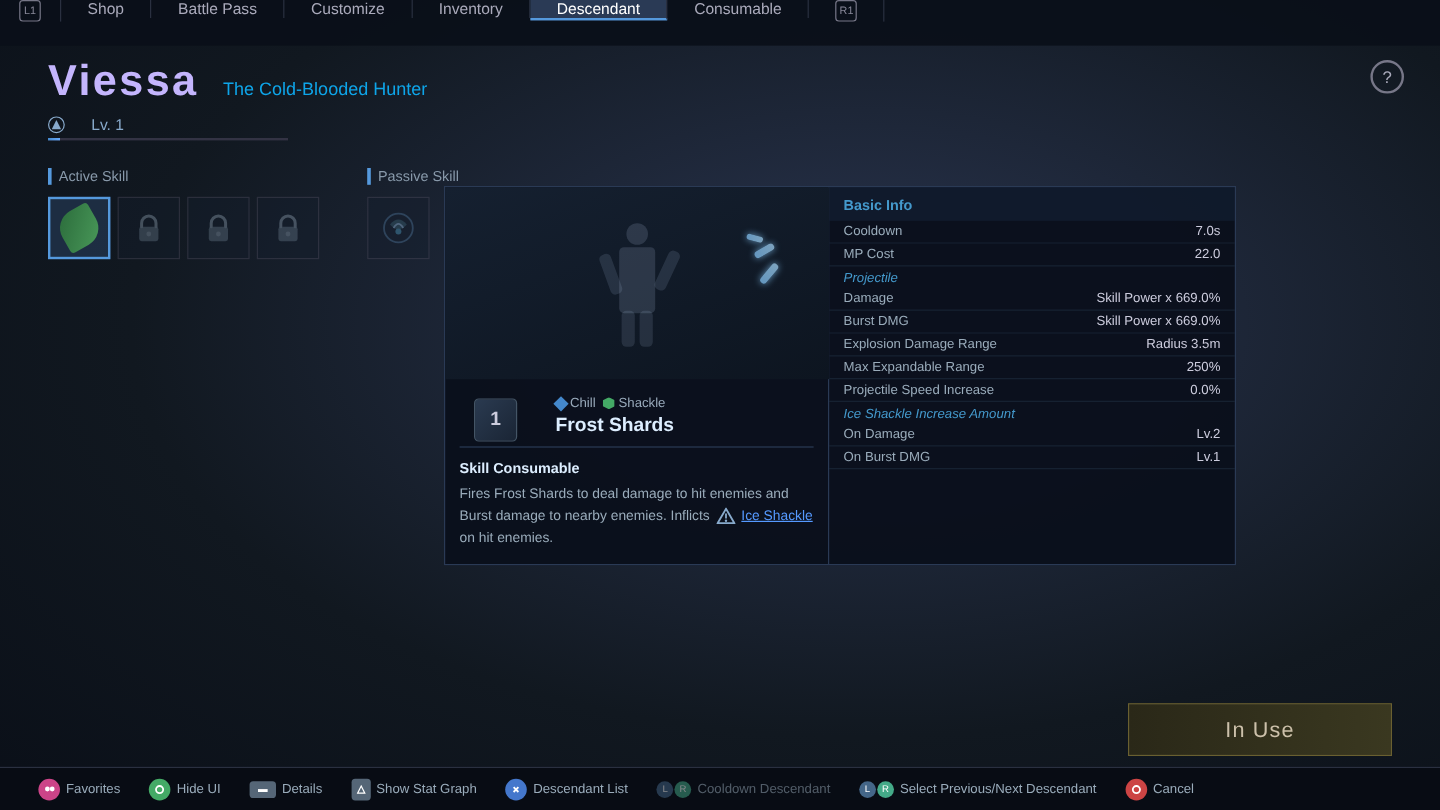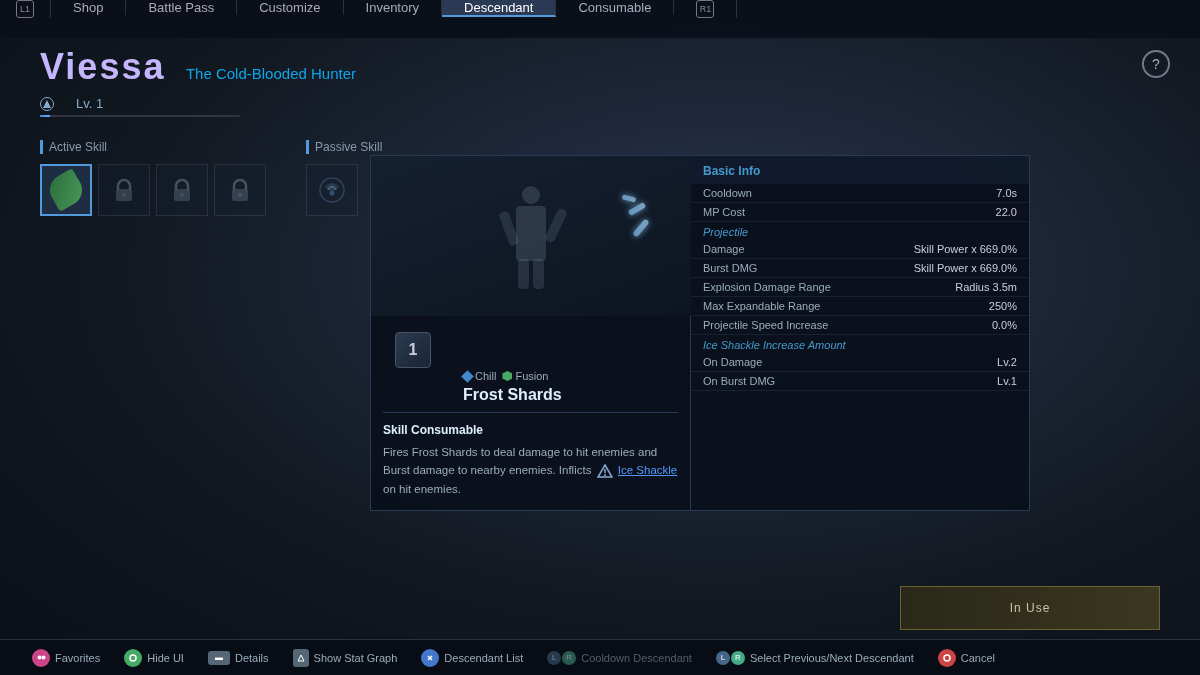--- a/index.html
+++ b/index.html
@@ -368,26 +368,26 @@
       font-size: 11px;
       color: #ccd;
       text-align: right;
     }
 
     
     .in-use-btn {
       position: absolute;
       bottom: 45px;
       right: 40px;
-      width: 260px;
+      width: 220px;
       height: 44px;
       background: linear-gradient(90deg, #2a2818, #3a3820);
       border: 1px solid #6a6030;
       display: flex; align-items: center; justify-content: center;
-      font-size: 12px;
+      font-size: 18px;
       color: #ccc0aa;
       cursor: pointer;
       letter-spacing: 1px;
       z-index: 10;
     }
 
     
     .bottom-bar {
       position: absolute;
       bottom: 0; left: 0; right: 0;
@@ -574,29 +574,29 @@
       </div>
       <div class="proj-effect">
         <div class="proj-shard"></div>
         <div class="proj-shard2"></div>
         <div class="proj-shard3"></div>
       </div>
     </div>
 
     <div style="display:flex; align-items:flex-start; padding:6px 12px 0;">
       <div class="skill-id-badge">1</div>
-      <div style="flex:1; padding-left:8px; padding-top:6px;margin-top:40px;">
+      <div style="flex:1; padding-left:8px; padding-top:6px;">
         <div class="skill-tags">
           <div class="skill-tag">
             <div class="tag-diamond"></div>
             <span>Chill</span>
           </div>
           <div class="skill-tag">
             <div class="tag-hex"></div>
-            <span>Fusion</span>
+            <span>Shackle</span>
           </div>
         </div>
         <div class="skill-name">Frost Shards</div>
       </div>
     </div>
 
     <div class="skill-divider"></div>
 
     <div class="skill-desc-title">Skill Consumable</div>
     <div class="skill-description">

